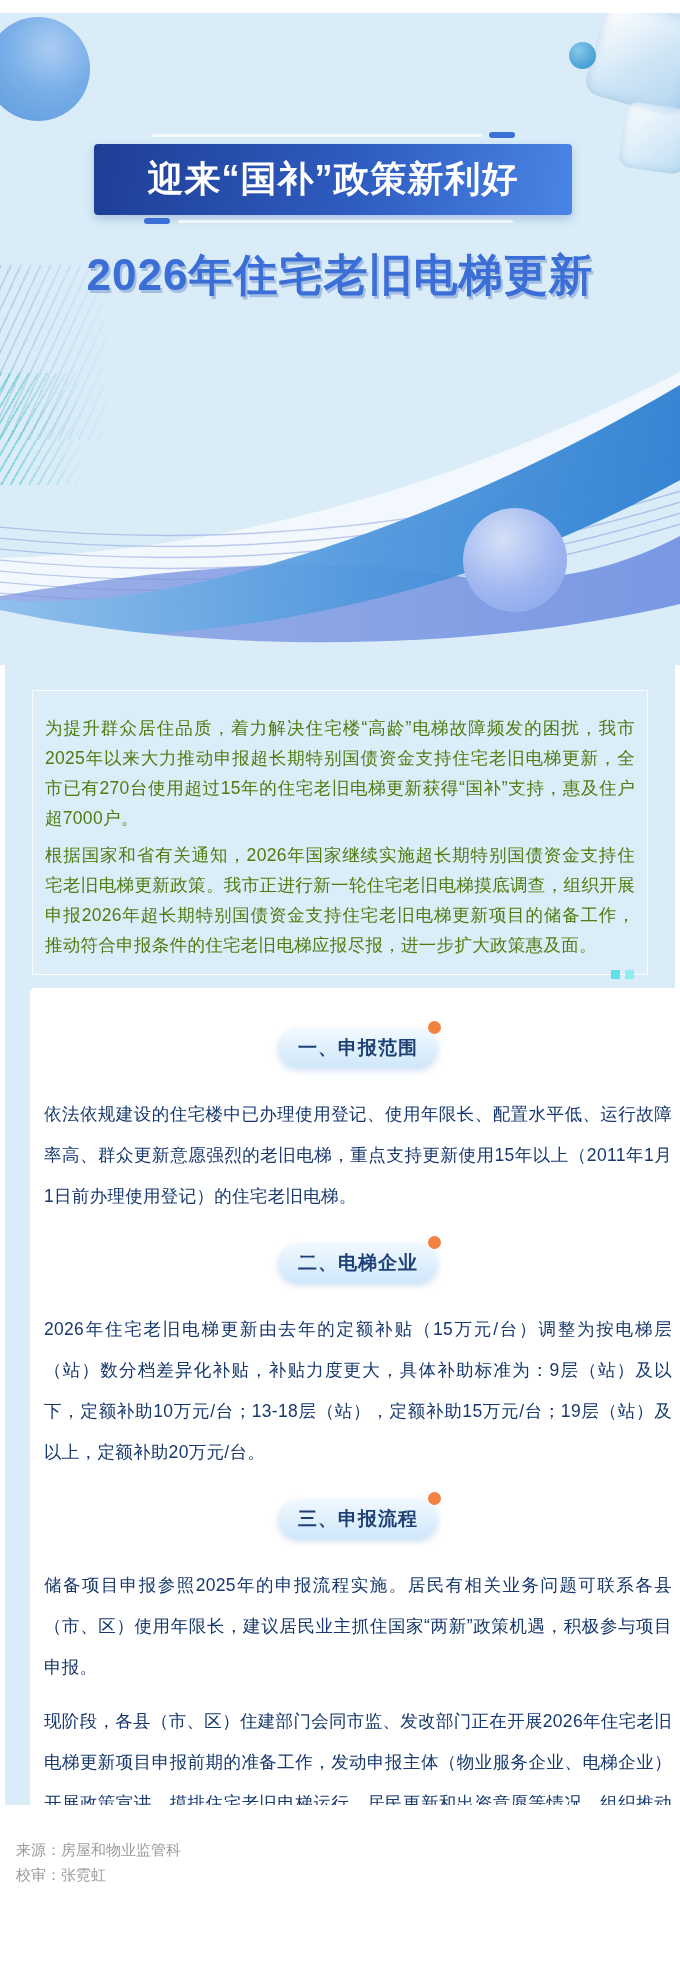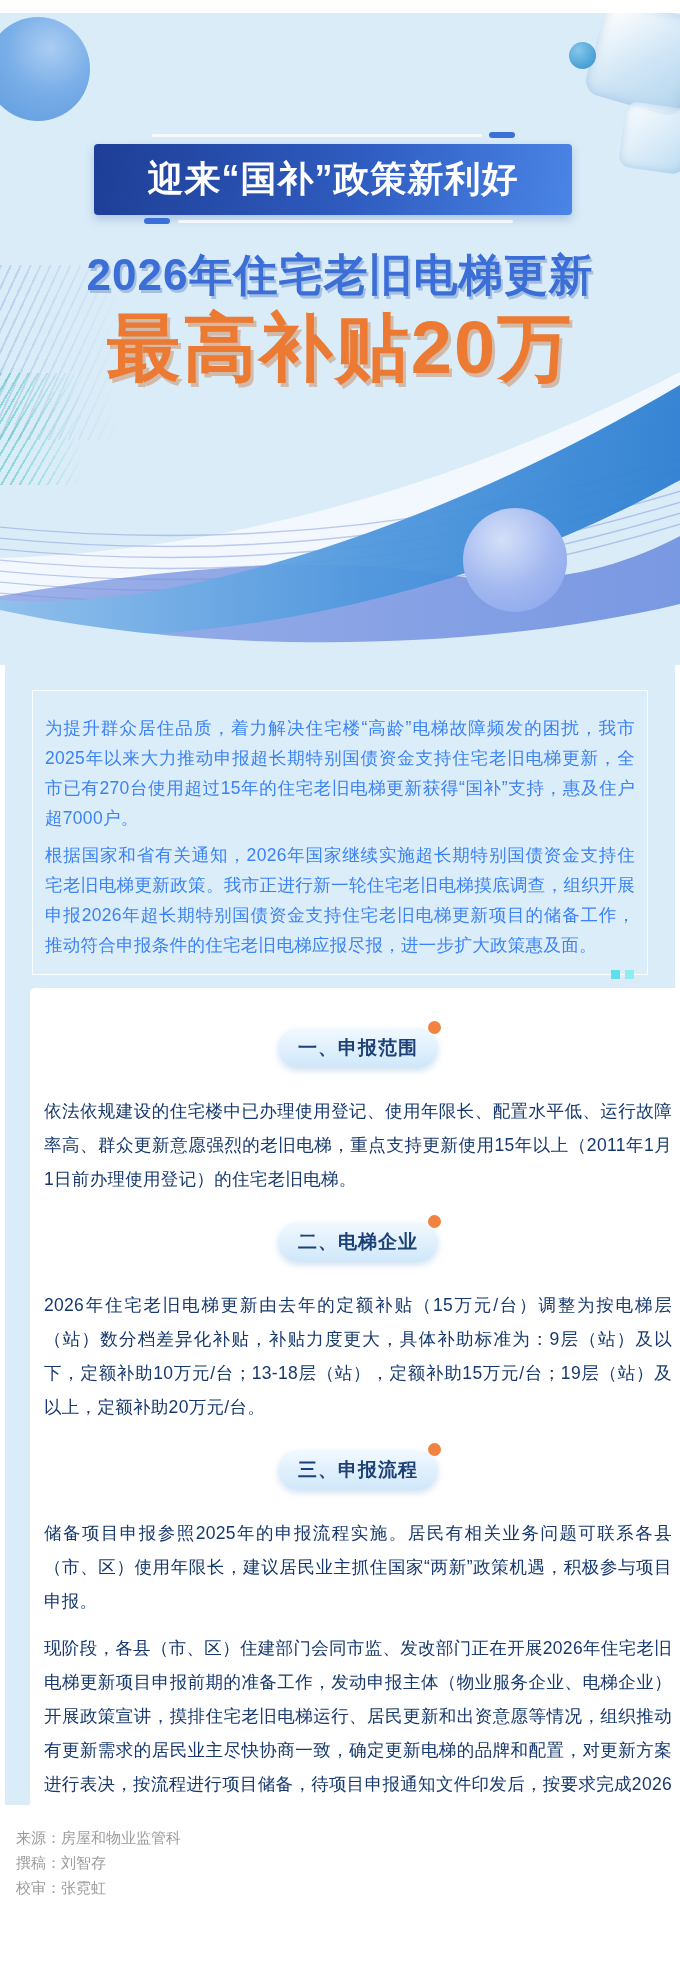--- a/index.html
+++ b/index.html
@@ -72,21 +72,21 @@
     text-shadow:3px 4px 0 rgba(196,94,26,0.35);white-space:nowrap;
   }
   
   .body-bg{position:absolute;left:5px;top:665px;width:670px;height:1140px;background:#d9ecf8;}
   .intro-box{
     position:absolute;left:32px;top:690px;width:616px;height:285px;box-sizing:border-box;
     border:1px solid rgba(255,255,255,0.85);background:rgba(255,255,255,0.07);
     padding:22px 12px 0 12px;
   }
   .intro-box p{
-    margin:0;color:#3b82f6;font-size:17.5px;line-height:30px;
+    margin:0;color:#4d7c0f;font-size:17.5px;line-height:30px;
     text-align:justify;letter-spacing:0.3px;
   }
   .intro-box p + p{margin-top:7px;}
   .sq{position:absolute;width:9px;height:9px;bottom:-5px;}
   .sq1{right:27px;background:#5fe0e8;}
   .sq2{right:13px;background:#8deef2;}
   .card{
     position:absolute;left:30px;top:988px;width:656px;min-height:780px;box-sizing:border-box;
     background:#ffffff;border-radius:5px;padding:0 14px 22px 14px;
   }
@@ -96,29 +96,29 @@
     display:flex;align-items:center;justify-content:center;
     box-shadow:0 3px 6px rgba(130,175,220,0.35);
   }
   .pill + .par{margin-top:26px;}
   .pill-label{color:#1d4076;font-size:19px;font-weight:bold;letter-spacing:1px;}
   .pill-dot{
     position:absolute;right:-3px;top:-7px;width:13px;height:13px;border-radius:50%;
     background:#f1823f;
   }
   .par{
-    margin:24px 0 0 0;color:#16386e;font-size:17.5px;line-height:34px;
+    margin:24px 0 0 0;color:#16386e;font-size:17.5px;line-height:41px;
     text-align:justify;letter-spacing:0.3px;
   }
   .par + .par{margin-top:13px;}
   .pill-mid{margin-top:26px;}
   
   .footer{position:absolute;left:0;top:1805px;width:680px;height:174px;background:#ffffff;}
   .footer p{margin:0;padding-left:16px;color:#9b9b9b;font-size:15px;line-height:25px;}
-  .footer p:first-child{padding-top:20px;}
+  .footer p:first-child{padding-top:20px;margin-top:12px;}
 </style>
 </head>
 <body>
 
 <div class="page">
 
   <div class="hero">
     <div class="sphere-tl"></div>
     <div class="cube1"></div>
     <div class="cube2"></div>
@@ -161,21 +161,20 @@
 
     <div class="faint-line faint-line-top"></div>
     <div class="banner">
       <span class="banner-text">迎来“国补”政策新利好</span>
     </div>
     <div class="dash dash-tr"></div>
     <div class="faint-line faint-line-bottom"></div>
     <div class="dash dash-bl"></div>
 
     <div class="title1">2026年住宅老旧电梯更新</div>
-    <div class="title2">最高补贴20万</div>
   </div>
 
   <div class="body-bg"></div>
 
   <div class="intro-box">
     <p>为提升群众居住品质，着力解决住宅楼“高龄”电梯故障频发的困扰，我市2025年以来大力推动申报超长期特别国债资金支持住宅老旧电梯更新，全市已有270台使用超过15年的住宅老旧电梯更新获得“国补”支持，惠及住户超7000户。</p>
     <p>根据国家和省有关通知，2026年国家继续实施超长期特别国债资金支持住宅老旧电梯更新政策。我市正进行新一轮住宅老旧电梯摸底调查，组织开展申报2026年超长期特别国债资金支持住宅老旧电梯更新项目的储备工作，推动符合申报条件的住宅老旧电梯应报尽报，进一步扩大政策惠及面。</p>
     <span class="sq sq1"></span>
     <span class="sq sq2"></span>
   </div>
@@ -198,17 +197,16 @@
       <span class="pill-dot"></span>
       <span class="pill-label">三、申报流程</span>
     </div>
     <p class="par">储备项目申报参照2025年的申报流程实施。居民有相关业务问题可联系各县（市、区）使用年限长，建议居民业主抓住国家“两新”政策机遇，积极参与项目申报。</p>
     <p class="par">现阶段，各县（市、区）住建部门会同市监、发改部门正在开展2026年住宅老旧电梯更新项目申报前期的准备工作，发动申报主体（物业服务企业、电梯企业）开展政策宣讲，摸排住宅老旧电梯运行、居民更新和出资意愿等情况，组织推动有更新需求的居民业主尽快协商一致，确定更新电梯的品牌和配置，对更新方案进行表决，按流程进行项目储备，待项目申报通知文件印发后，按要求完成2026年项目申报工作。</p>
 
   </div>
 
   <div class="footer">
     <p>来源：房屋和物业监管科</p>
-    <p>撰稿：刘智存</p>
     <p>校审：张霓虹</p>
   </div>
 
 </div>
 
 </body></html>

